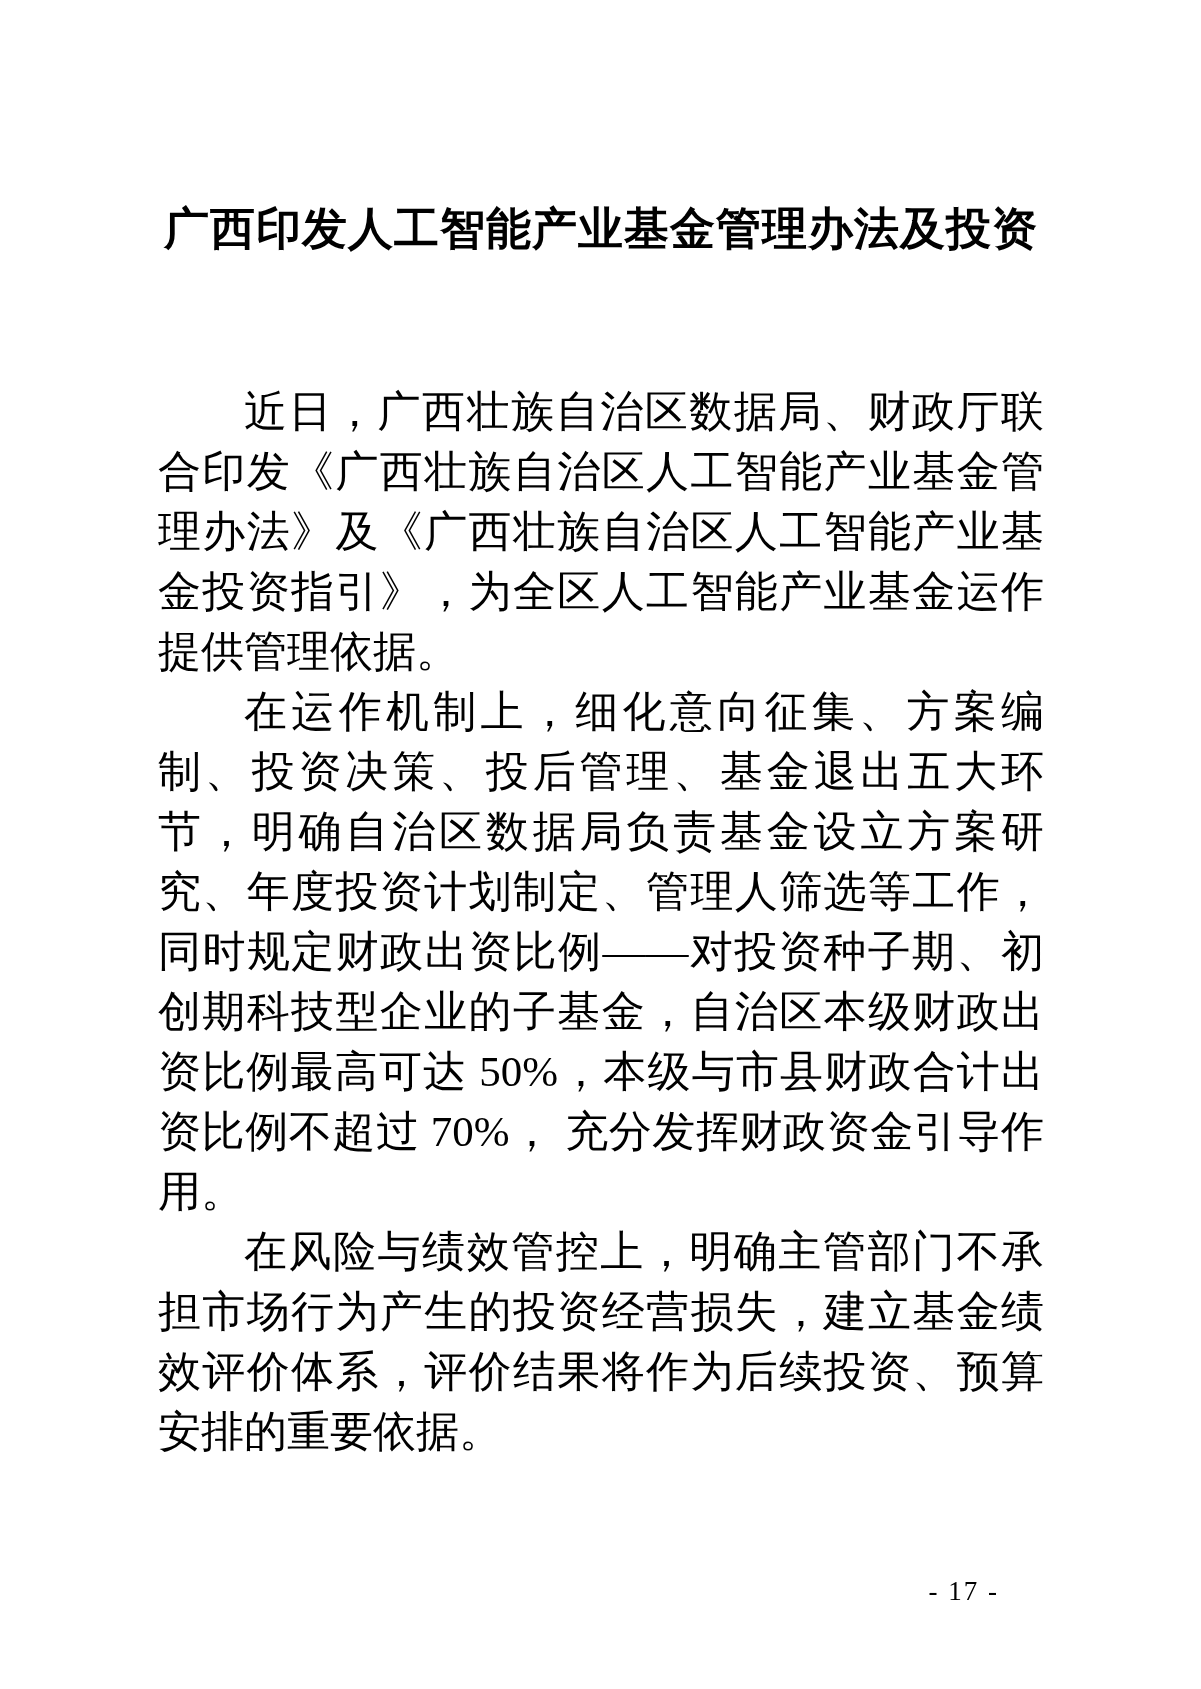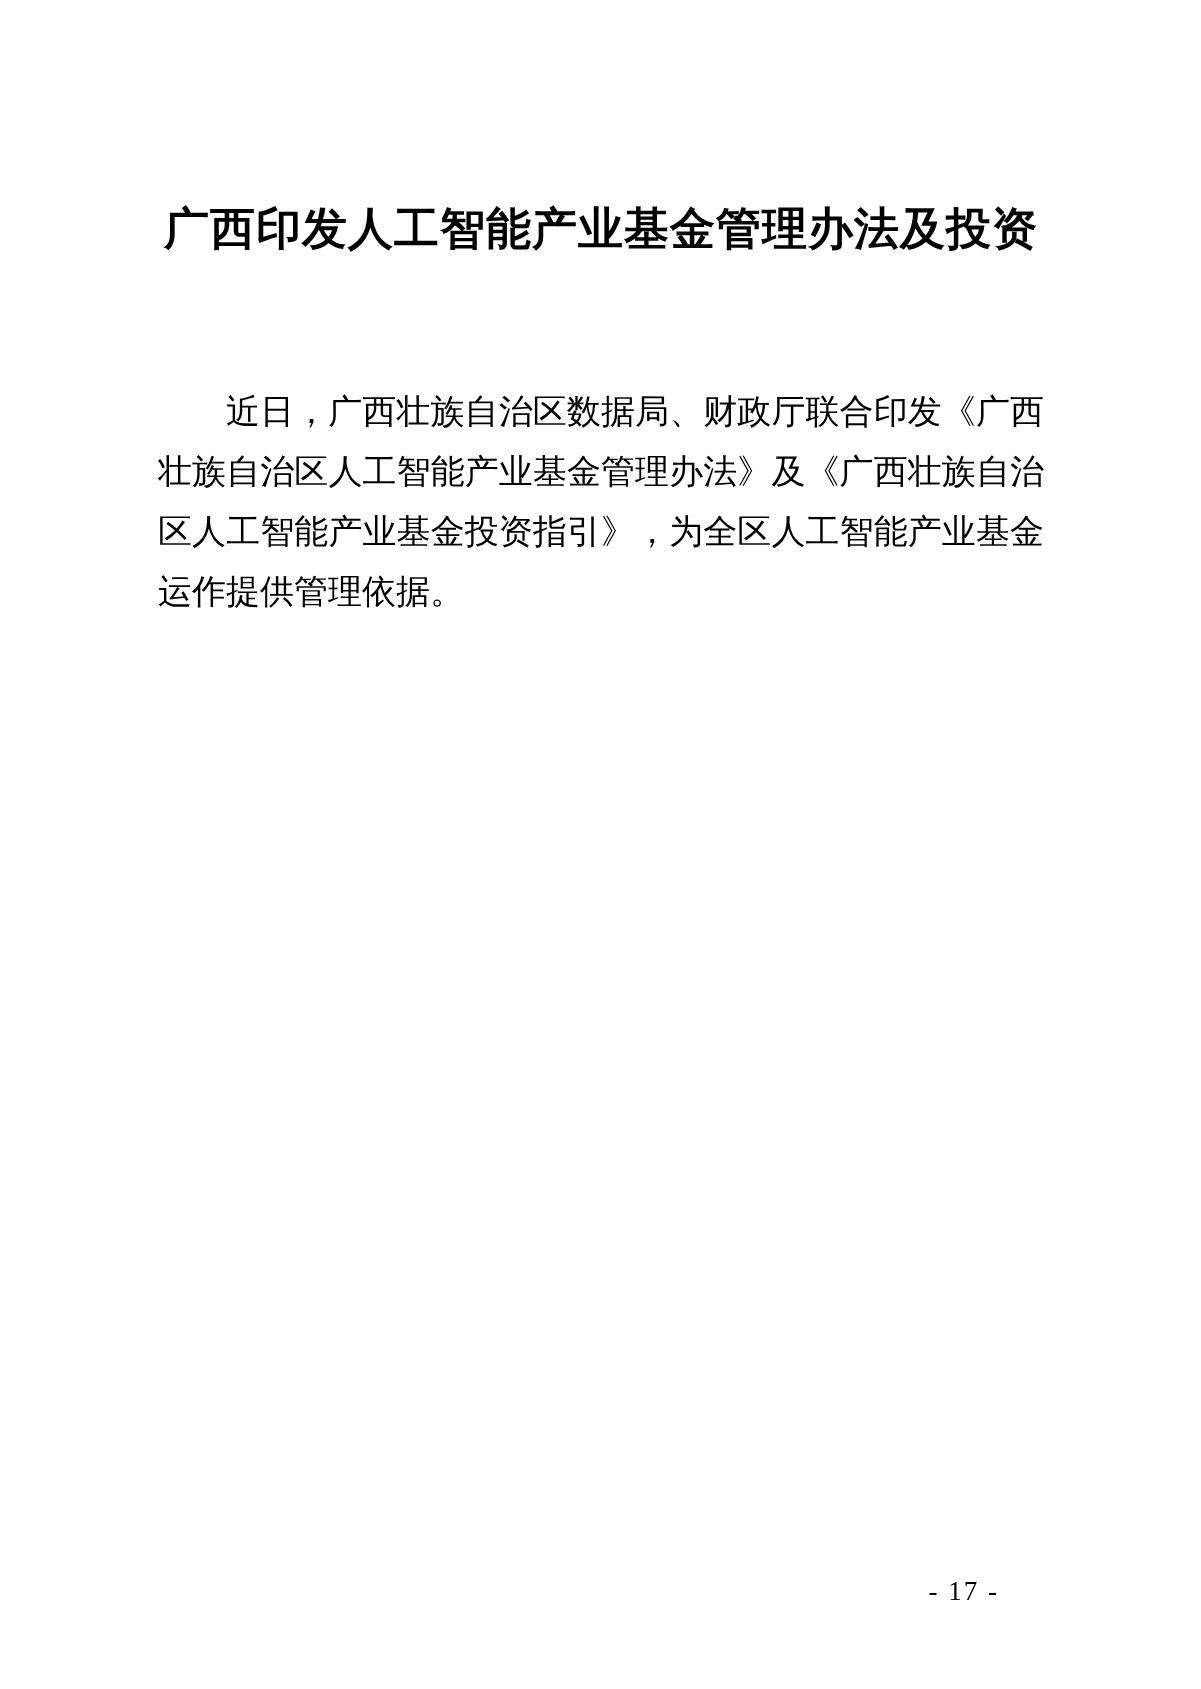--- a/index.html
+++ b/index.html
@@ -29,21 +29,21 @@
     letter-spacing: 1px;
   }
   .title-line {
     display: block;
   }
   .doc-body {
     position: absolute;
     top: 382px;
     left: 158px;
     width: 886px;
-    font-size: 34px;
+    font-size: 43px;
     line-height: 60px;
     text-align: justify;
     text-justify: inter-character;
   }
   .para {
     margin: 0;
     padding: 0;
     text-indent: 2em;
   }
   .para.continues {
@@ -64,17 +64,19 @@
 <body>
 
 <div class="page">
 
   <h1 class="doc-title">
     <span class="title-line">广西印发人工智能产业基金管理办法及投资</span>
   </h1>
 
   <div class="doc-body">
       <p class="para">近日，广西壮族自治区数据局、财政厅联合印发《广西壮族自治区人工智能产业基金管理办法》及《广西壮族自治区人工智能产业基金投资指引》，为全区人工智能产业基金运作提供管理依据。</p>
+      <p class="para">在运作机制上，细化意向征集、方案编制、投资决策、投后管理、基金退出五大环节，明确自治区数据局负责基金设立方案研究、年度投资计划制定、管理人筛选等工作，同时规定财政出资比例——对投资种子期、初创期科技型企业的子基金，自治区本级财政出资比例最高可达 50%，本级与市县财政合计出资比例不超过 70%， 充分发挥财政资金引导作用。</p>
+      <p class="para">在风险与绩效管控上，明确主管部门不承担市场行为产生的投资经营损失，建立基金绩效评价体系，评价结果将作为后续投资、预算安排的重要依据。</p>
     </div>
 
   <div class="page-number">- 17 -</div>
 
 </div>
 
 </body></html>

